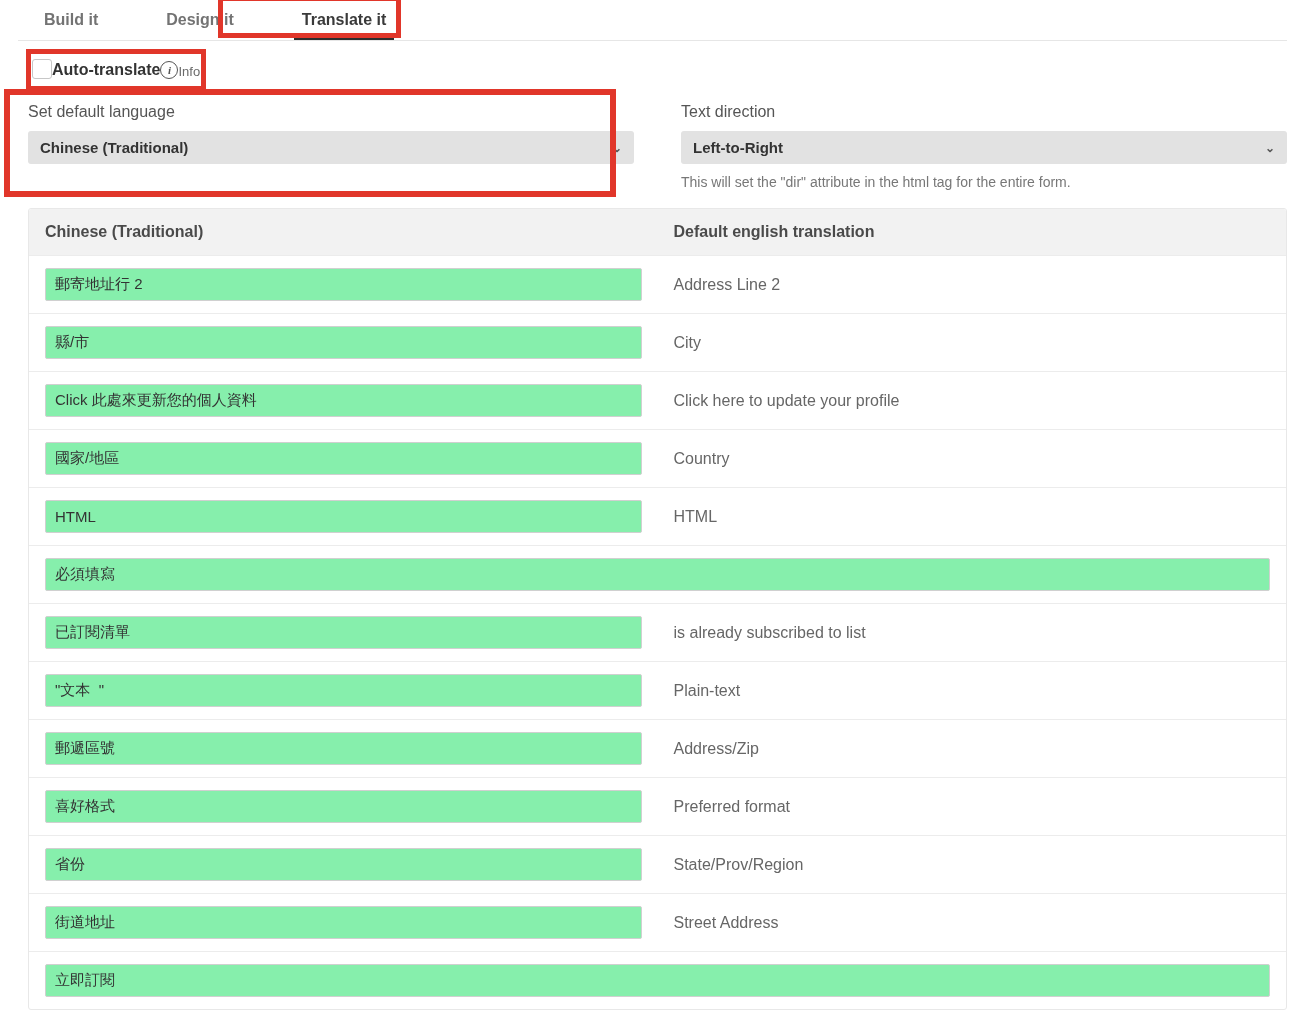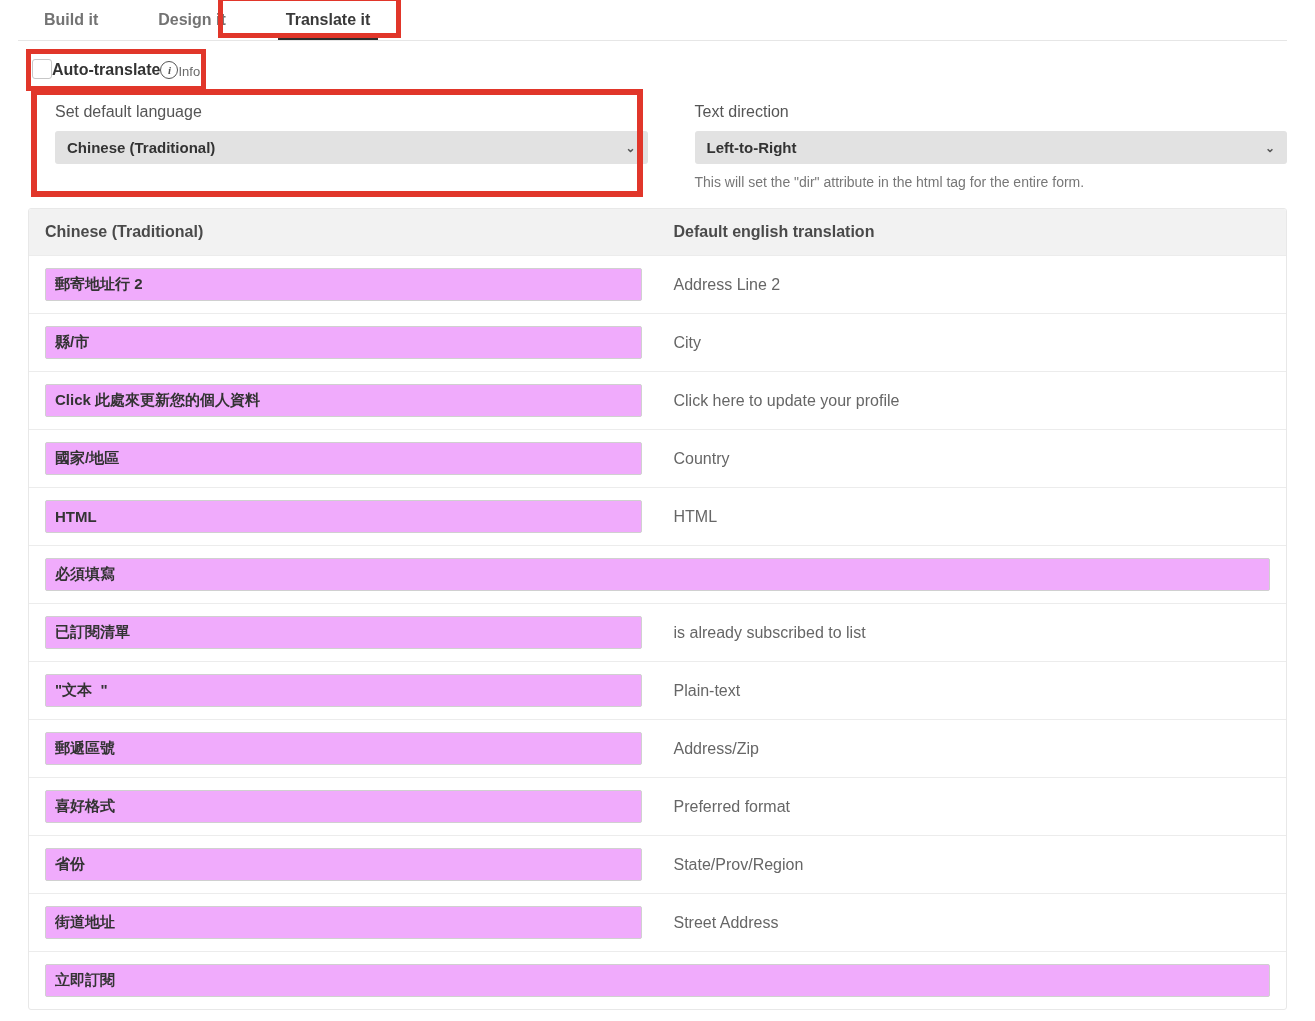--- a/index.html
+++ b/index.html
@@ -6,21 +6,21 @@
   body {
     font-family: -apple-system, BlinkMacSystemFont, "Segoe UI", Helvetica, Arial, sans-serif;
     background: #fff;
     color: #454545;
     font-size: 15px;
     padding: 0 28px 40px 28px;
   }
   .tabs {
     display: flex;
     border-bottom: 1px solid #e6e6e6;
-    gap: 8px;
+    gap: 16px;
     margin-left: -10px;
   }
   .tab {
     padding: 11px 26px 11px 26px;
     color: #737373;
     font-weight: 600;
     font-size: 16px;
     cursor: pointer;
     position: relative;
   }
@@ -74,21 +74,20 @@
   .hl-auto {
     position: absolute;
     border: 5px solid #e1362a;
     pointer-events: none;
   }
   .settings-row {
     display: flex;
     gap: 47px;
     margin-top: 12px;
     position: relative;
-    margin-left: 27px;
   }
   .settings-col {
     flex: 1;
     display: flex;
     flex-direction: column;
     gap: 10px;
   }
   .settings-label {
     font-weight: 500;
     color: #555;
@@ -152,22 +151,21 @@
     color: #666;
     font-size: 16px;
   }
   .tinput {
     width: 100%;
     padding: 7px 9px;
     border: 1px solid #d0d0d0;
     border-radius: 2px;
     font-size: 15px;
     color: #333;
-    background: #f0abfc;
-    font-weight: bold;
+    background: #86efac;
   }
 </style>
 </head>
 <body>
 
 <div class="tabs" style="position:relative;">
   <div class="tab">Build it</div>
   <div class="tab">Design it</div>
   <div class="tab active">Translate it</div>
   <div class="hl-tab" style="left:200px; top:-4px; width:183px; height:42px;"></div>

